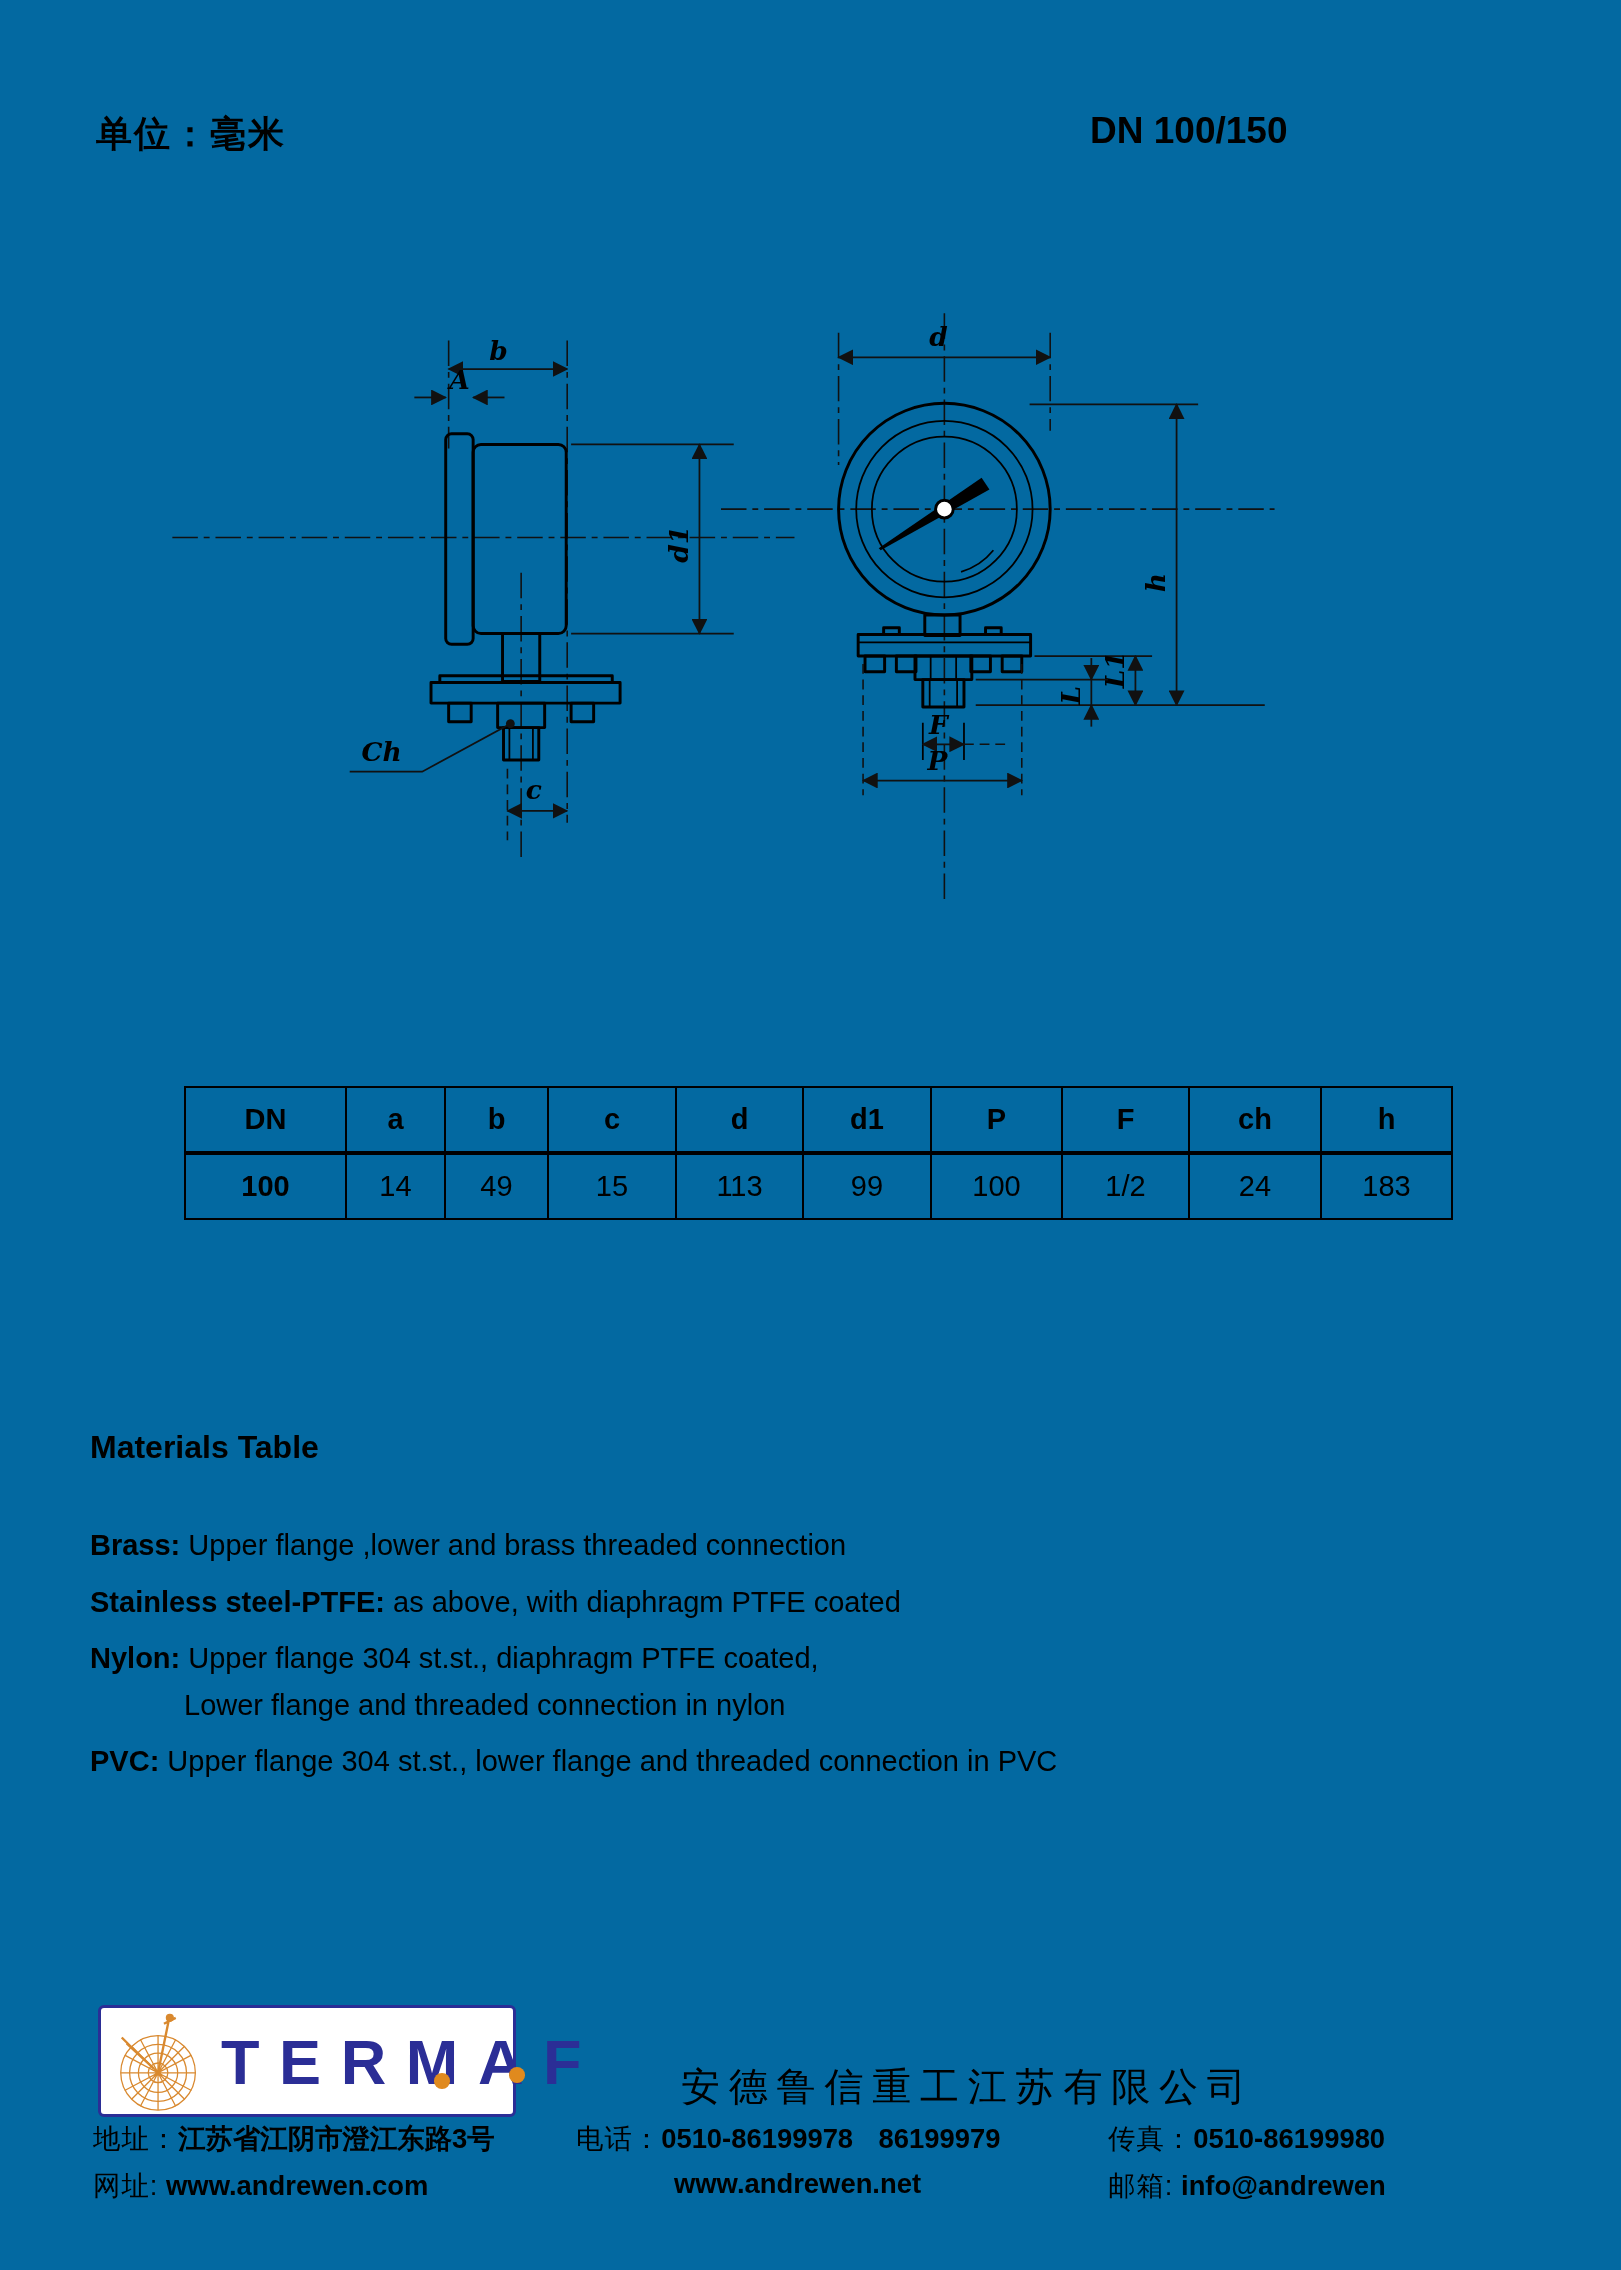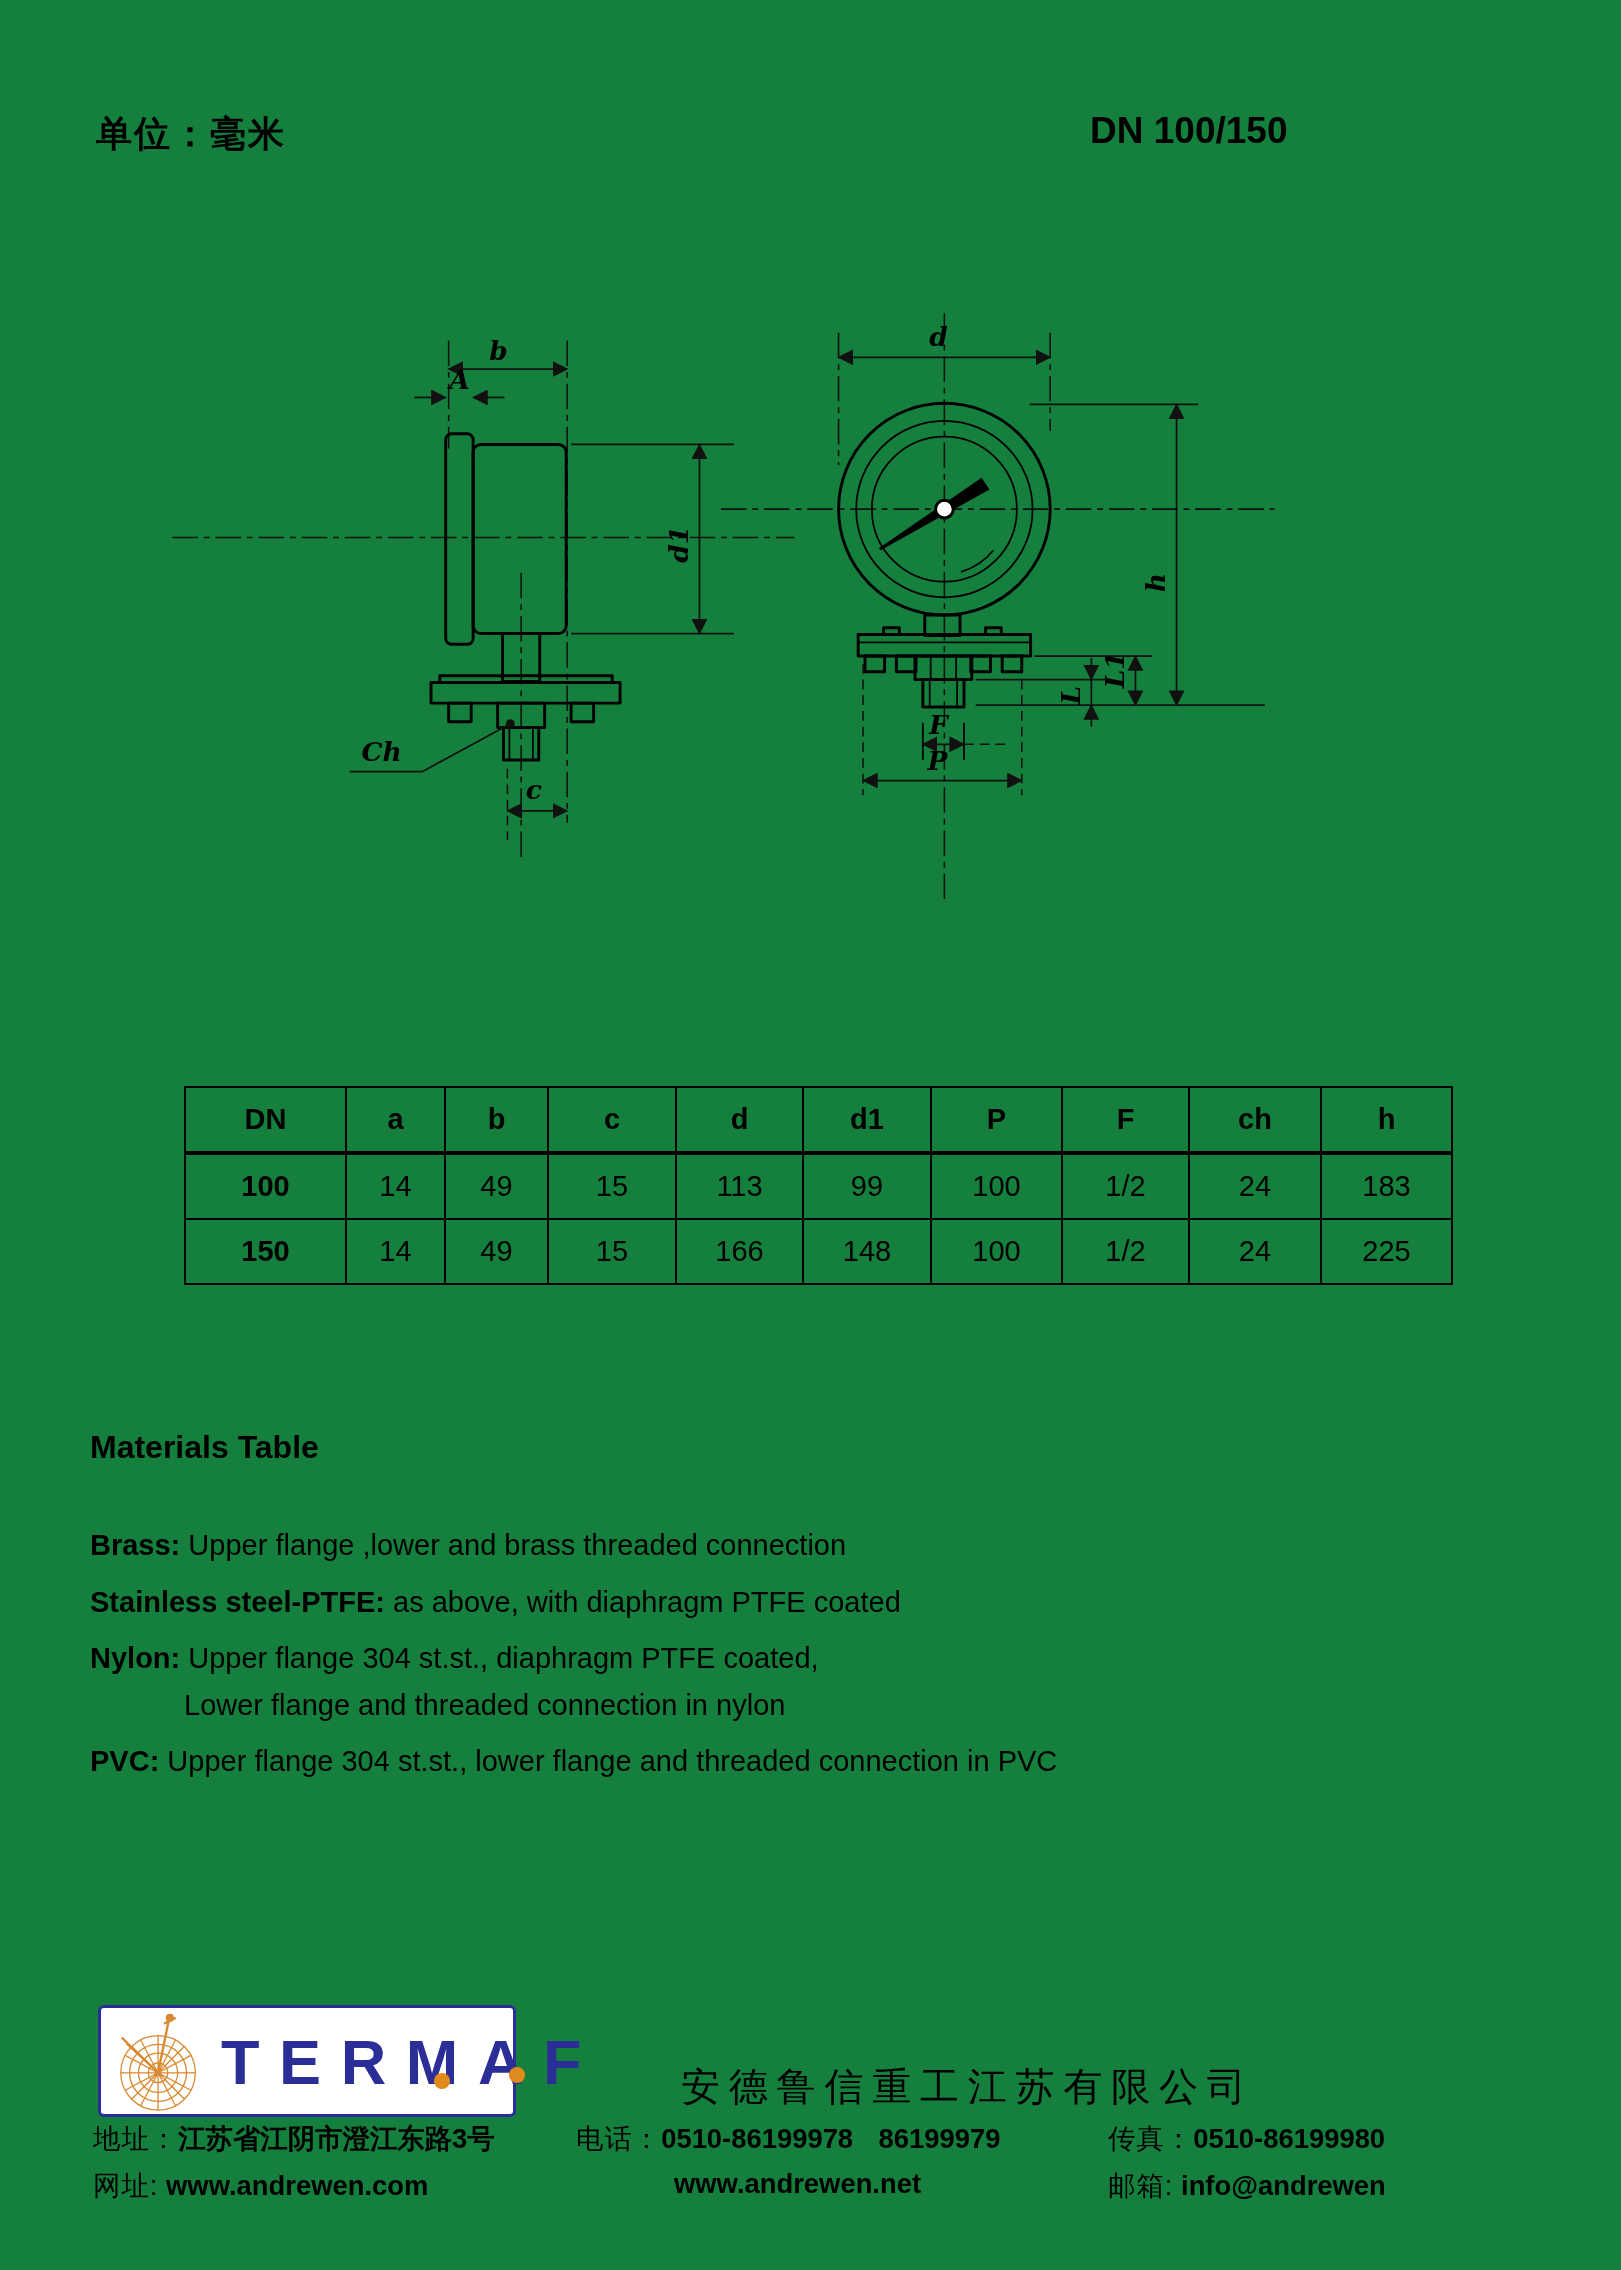--- a/index.html
+++ b/index.html
@@ -1,16 +1,16 @@
 <!DOCTYPE html>
 <html><head>
 <meta charset="utf-8">
 <style>
   html,body{margin:0;padding:0;background:#fff;}
-  #sheet{position:relative;width:1621px;height:2270px;background:#15803d;overflow:hidden;
+  #sheet{position:relative;width:1621px;height:2270px;background:#0369a1;overflow:hidden;
          font-family:"Liberation Sans",sans-serif;color:#000;}
 
   .unit-label{position:absolute;left:96px;top:110px;font-size:36px;font-weight:600;letter-spacing:2px;}
   .model-label{position:absolute;left:1090px;top:110px;font-size:37px;font-weight:700;}
 
   svg.drawing{position:absolute;left:167px;top:274px;}
   .obj{stroke:#000;stroke-width:3;fill:none;stroke-linejoin:round;}
   .thin{stroke:#000;stroke-width:1.8;fill:none;}
   .dim{stroke:#111;stroke-width:1.8;fill:none;}
   .cl{stroke:#111;stroke-width:1.6;fill:none;stroke-dasharray:26 6 6 6;}
@@ -188,32 +188,20 @@
         <td>14</td>
         <td>49</td>
         <td>15</td>
         <td>113</td>
         <td>99</td>
         <td>100</td>
         <td>1/2</td>
         <td>24</td>
         <td>183</td>
       </tr>
-      <tr>
-        <td>150</td>
-        <td>14</td>
-        <td>49</td>
-        <td>15</td>
-        <td>166</td>
-        <td>148</td>
-        <td>100</td>
-        <td>1/2</td>
-        <td>24</td>
-        <td>225</td>
-      </tr>
     </tbody>
   </table>
 
   <div class="materials-title">Materials Table</div>
   <div class="materials">
     <p>
       <b>Brass:</b>
       <span>Upper flange ,lower and brass threaded connection</span>
     </p>
     <p>

